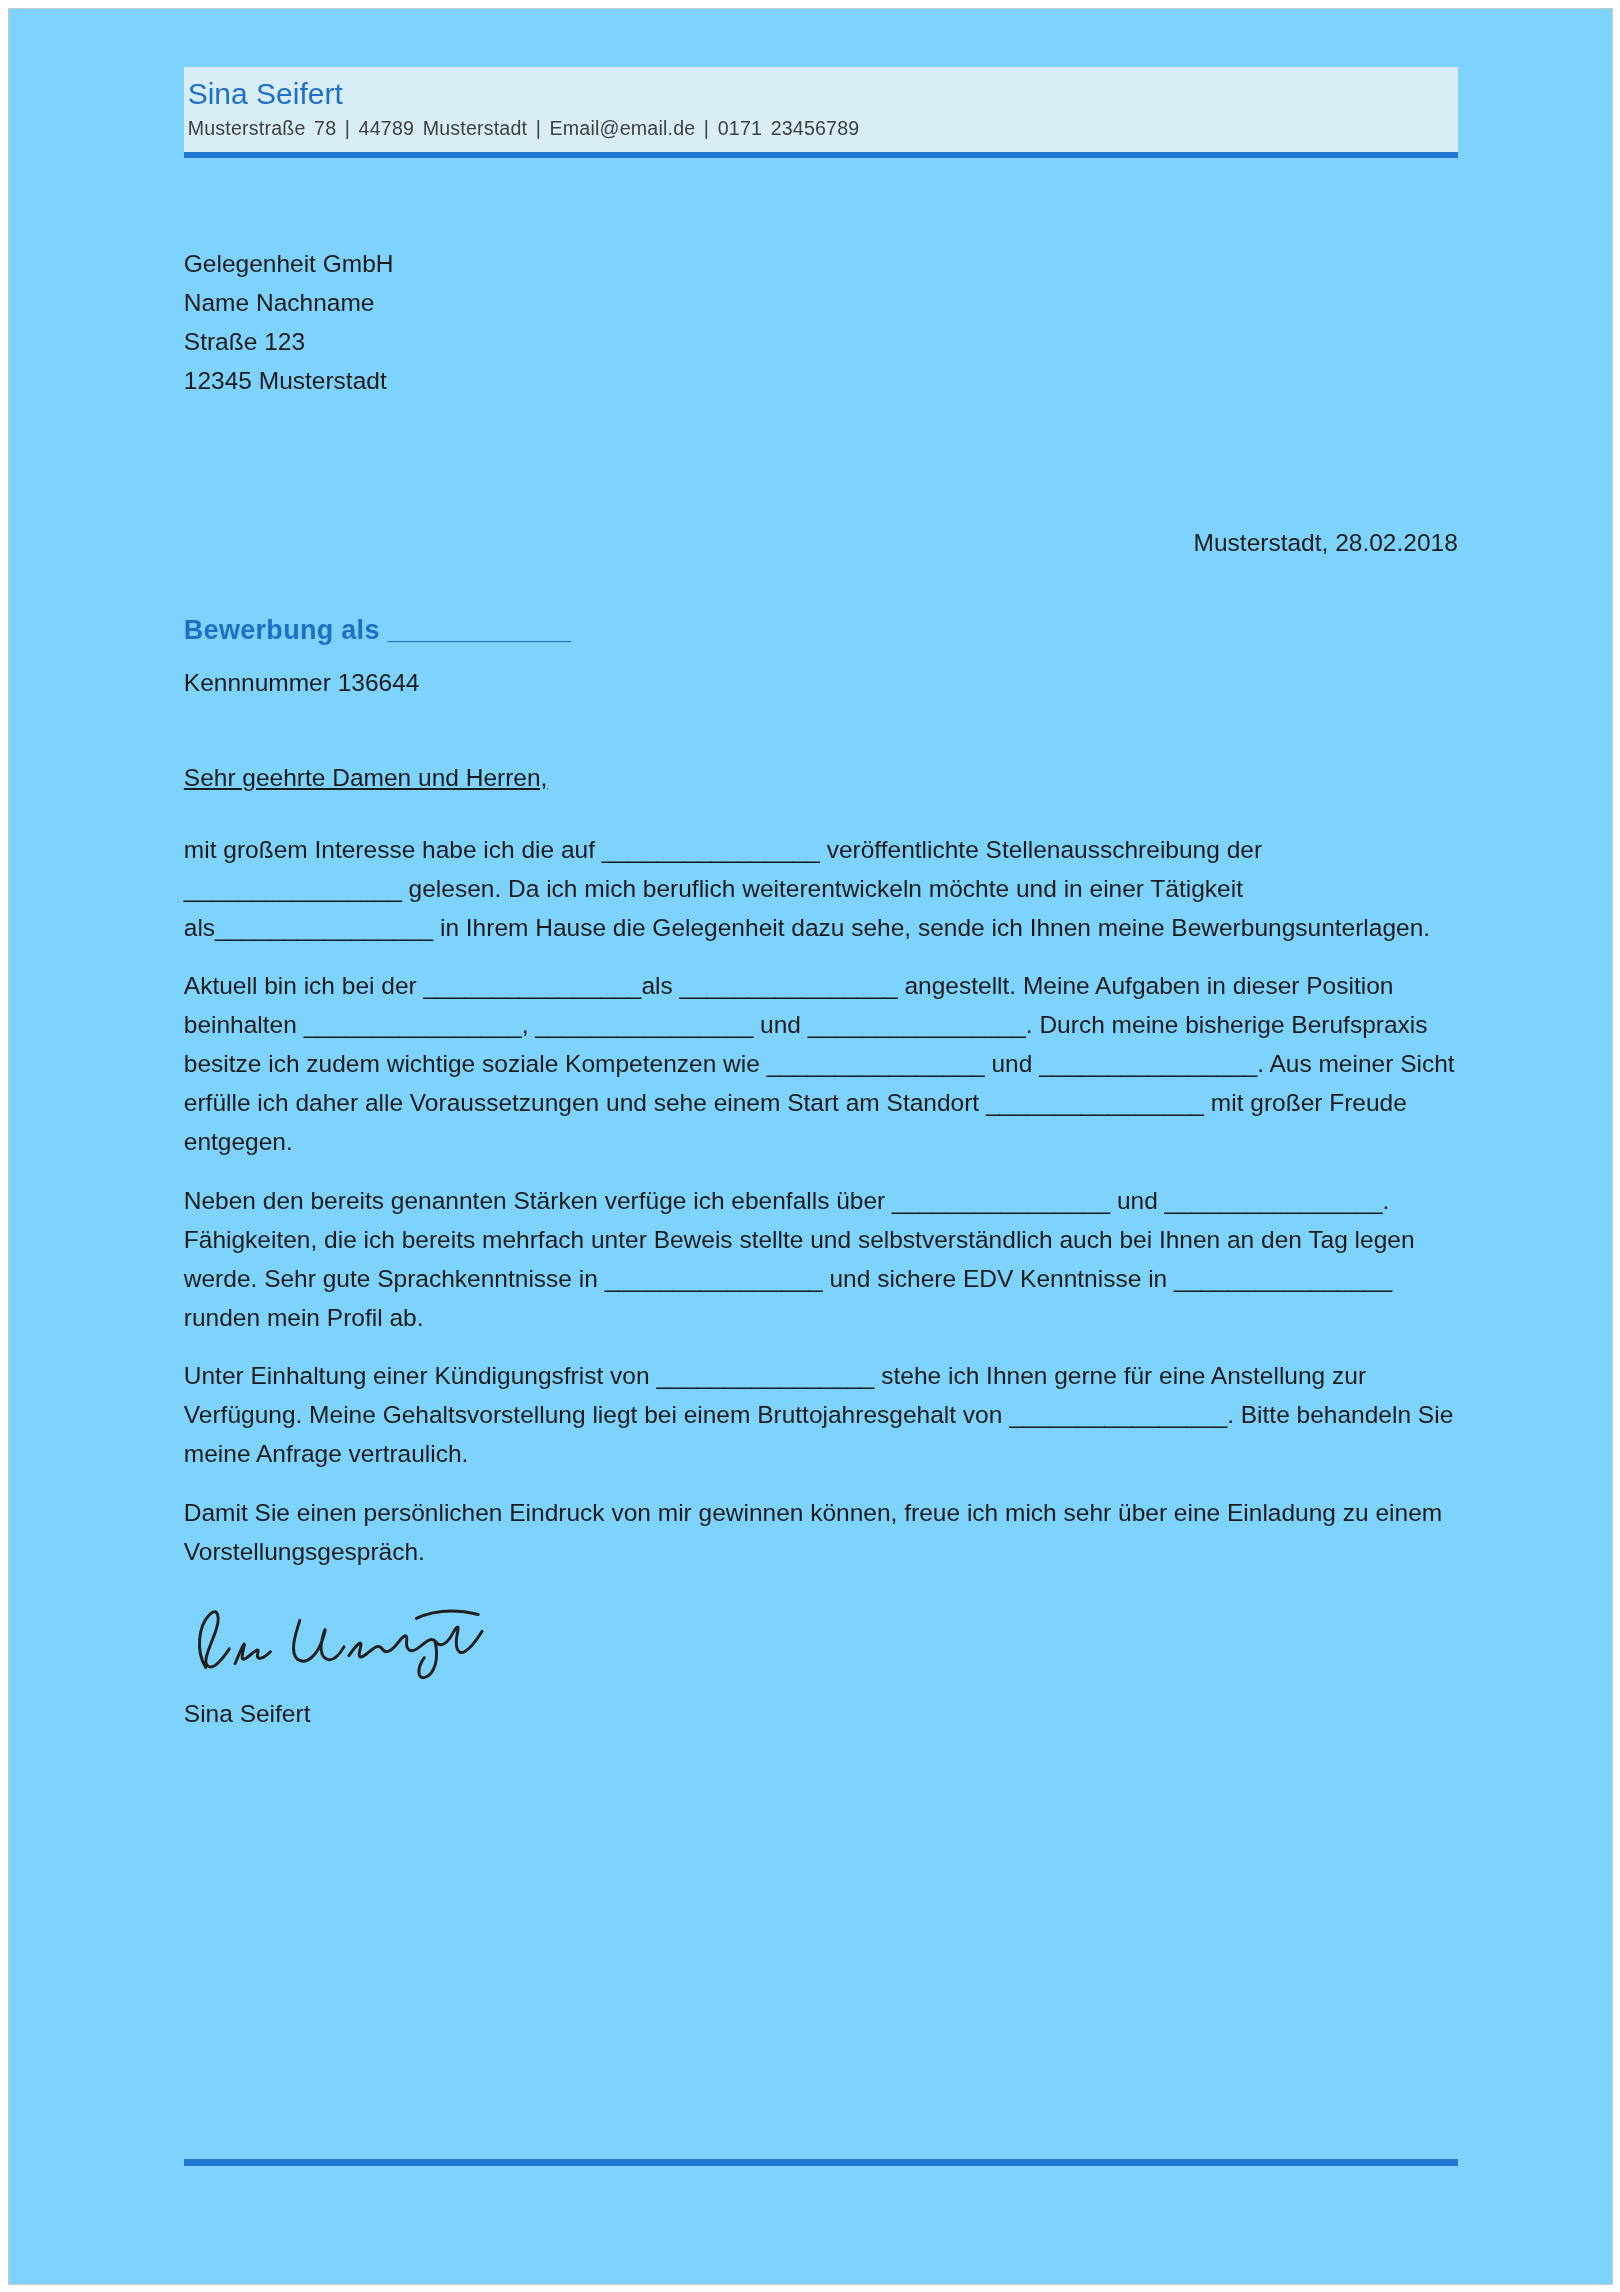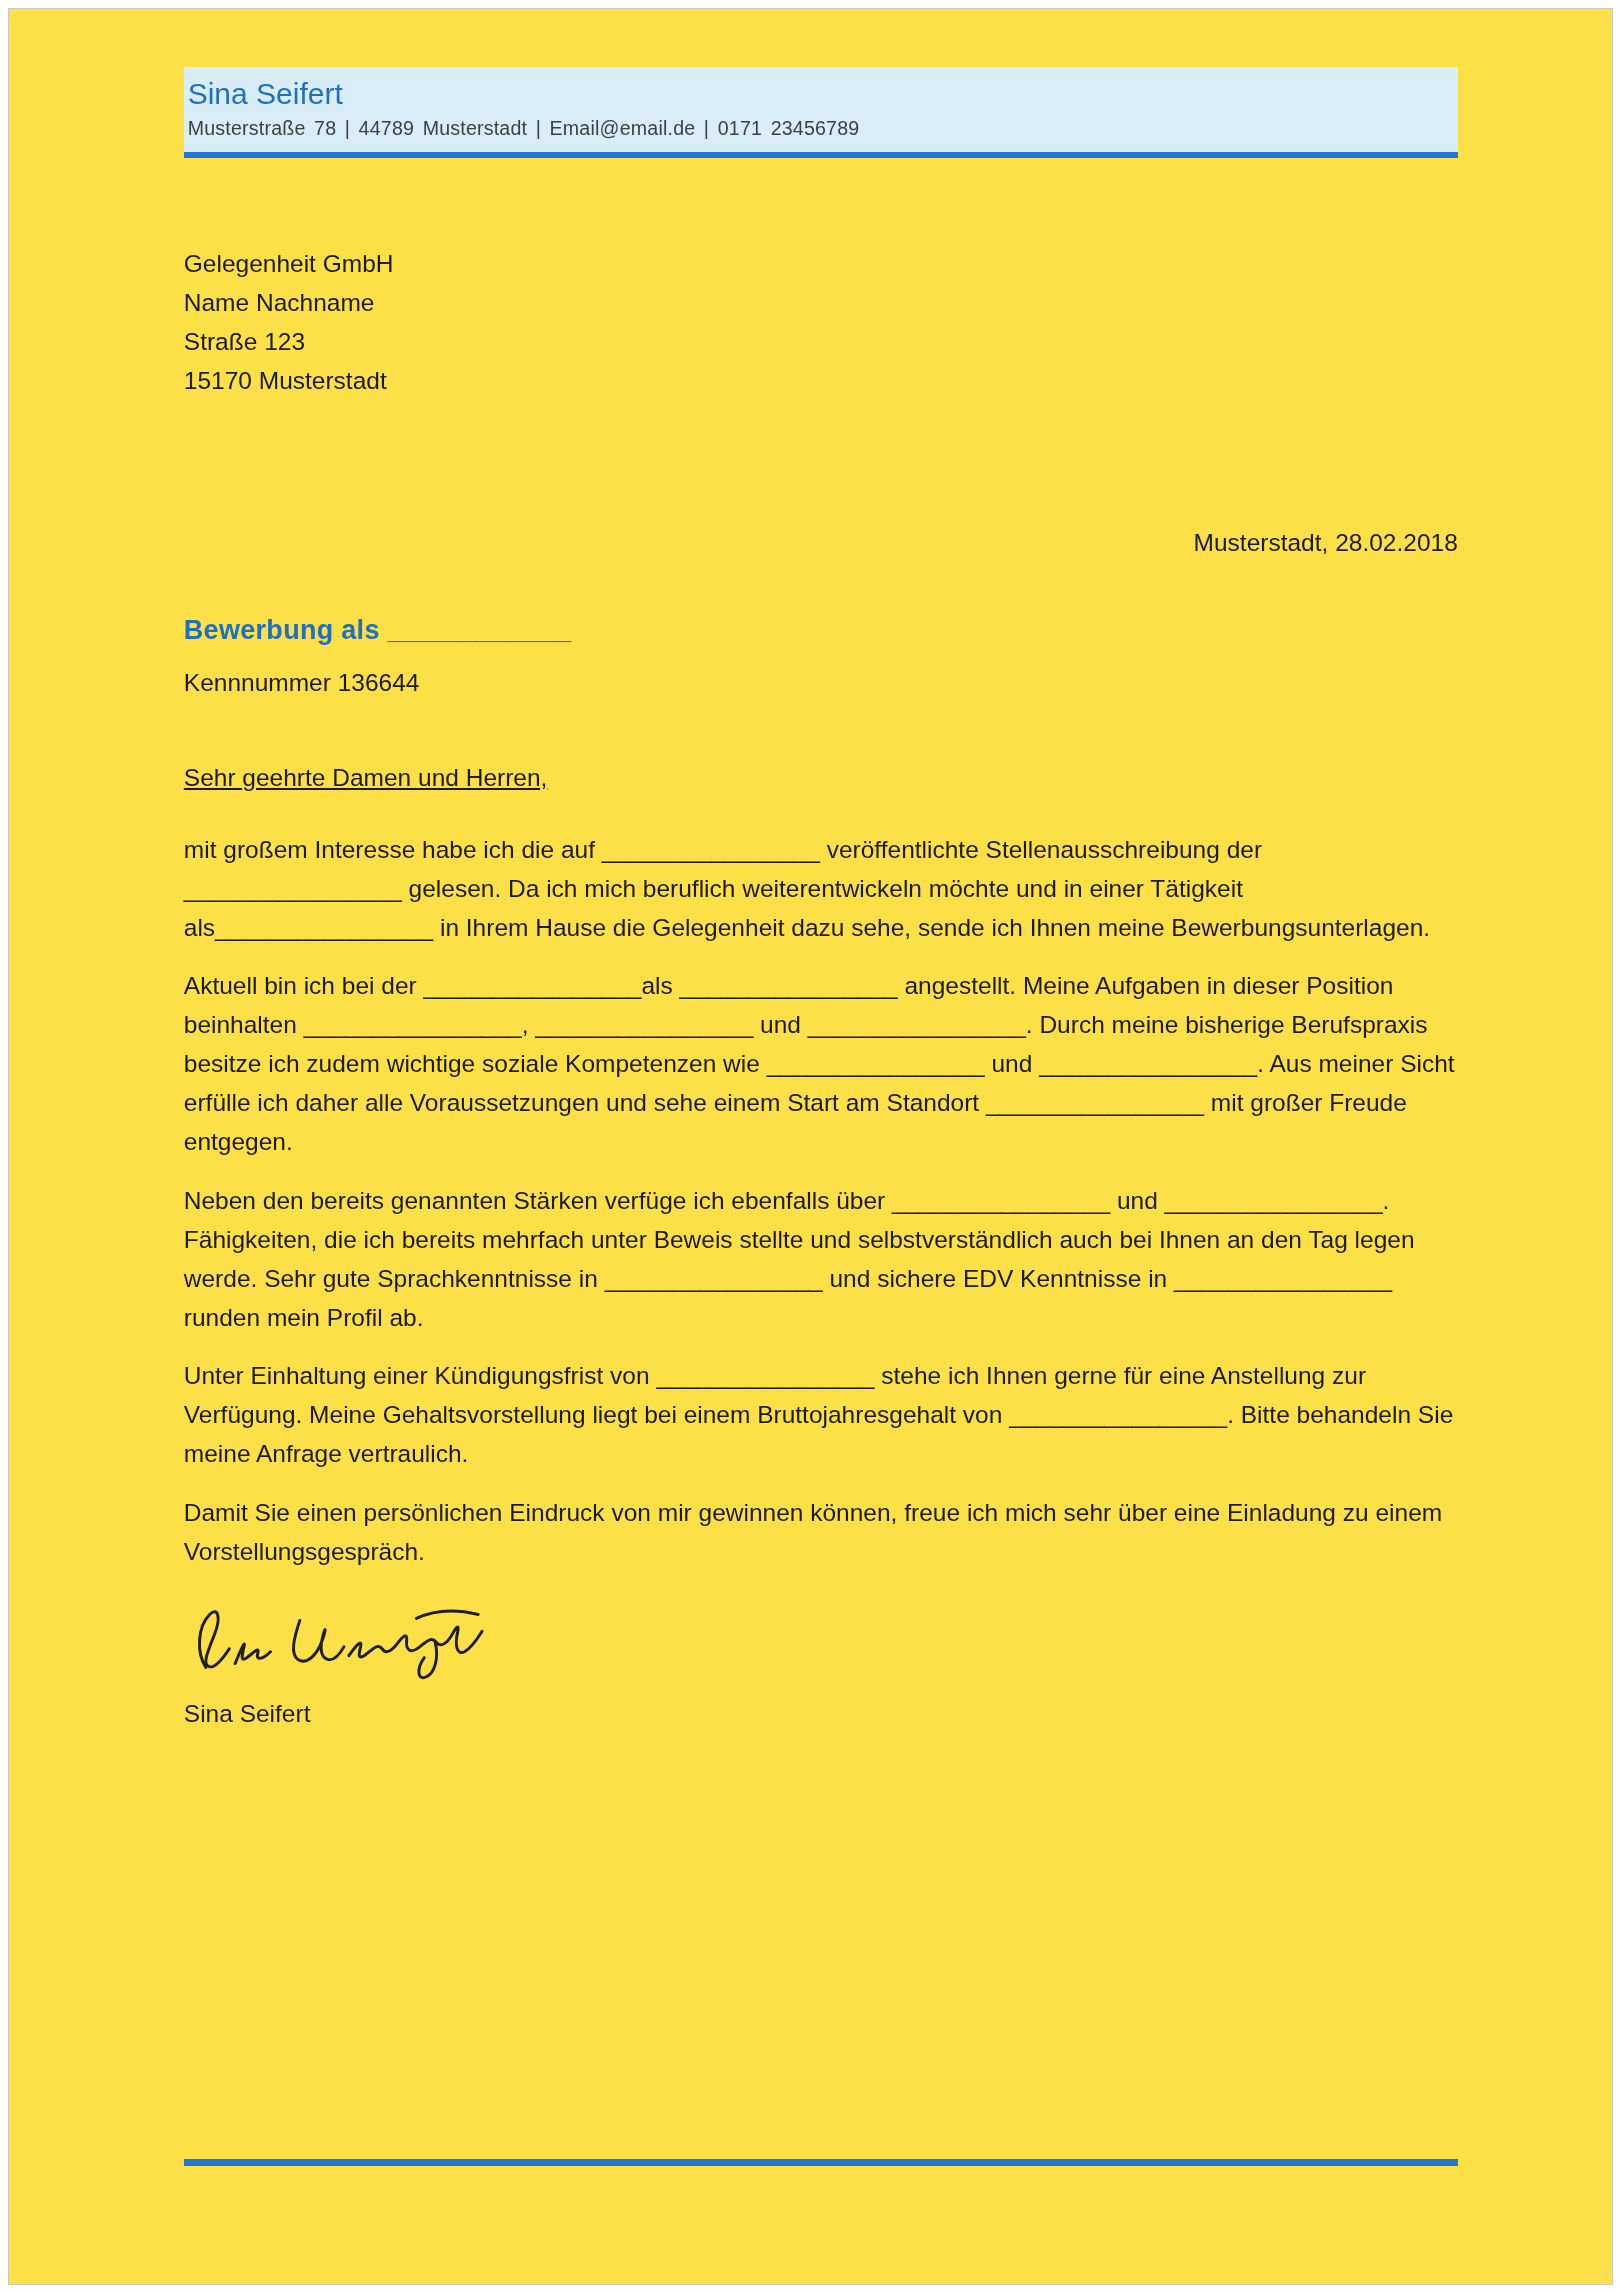--- a/index.html
+++ b/index.html
@@ -7,21 +7,21 @@
   body {
     font-family: "Liberation Sans", "DejaVu Sans", sans-serif;
     color: var(--body-text, #1b1b1b);
     position: relative;
   }
   .page {
     position: absolute;
     top: 7.8px; left: 7.8px;
     width: 1605px; height: 2277px;
     border: 1px solid var(--page-border, #c9c9c9);
-    background: #fde047;
+    background: #7dd3fc;
     overflow: hidden;
   }
   .content { width: 1274px; margin-left: 175px; }
 
   .letterhead {
     margin-top: 58px;
     background: var(--band-bg, #d8edf6);
     border-bottom: 6.9px solid var(--rule-blue, #2277d2);
     padding: 8.8px 9.8px 9.8px 3.9px;
   }
@@ -72,21 +72,21 @@
 
     <header class="letterhead">
       <div class="lh-name">Sina Seifert</div>
       <div class="lh-contact">Musterstraße 78 | 44789 Musterstadt | Email@email.de | 0171 23456789</div>
     </header>
 
     <div class="recipient">
       <div>Gelegenheit GmbH</div>
       <div>Name Nachname</div>
       <div>Straße 123</div>
-      <div>15170 Musterstadt</div>
+      <div>12345 Musterstadt</div>
     </div>
 
     <div class="dateline">Musterstadt, 28.02.2018</div>
 
     <h1 class="subject">Bewerbung als ____________</h1>
     <div class="refline">Kennnummer 136644</div>
 
     <p class="salutation">Sehr geehrte Damen und Herren,</p>
 
     <p class="para">mit großem Interesse habe ich die auf ________________ veröffentlichte Stellenausschreibung der ________________ gelesen. Da ich mich beruflich weiterentwickeln möchte und in einer Tätigkeit als________________ in Ihrem Hause die Gelegenheit dazu sehe, sende ich Ihnen meine Bewerbungsunterlagen.</p>

